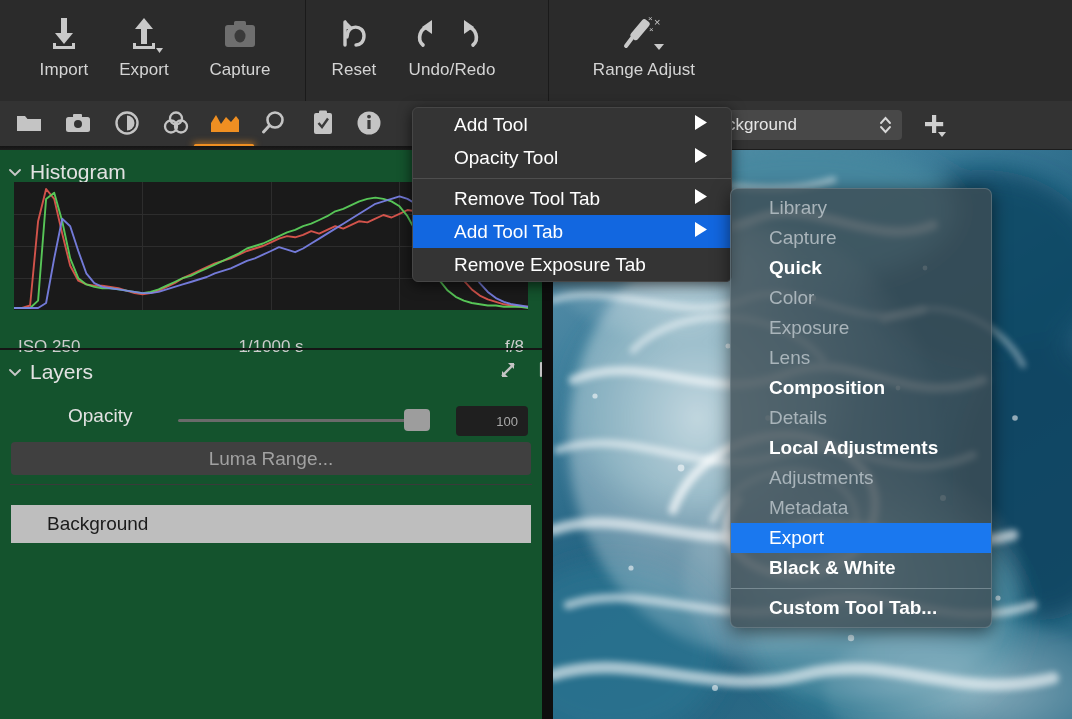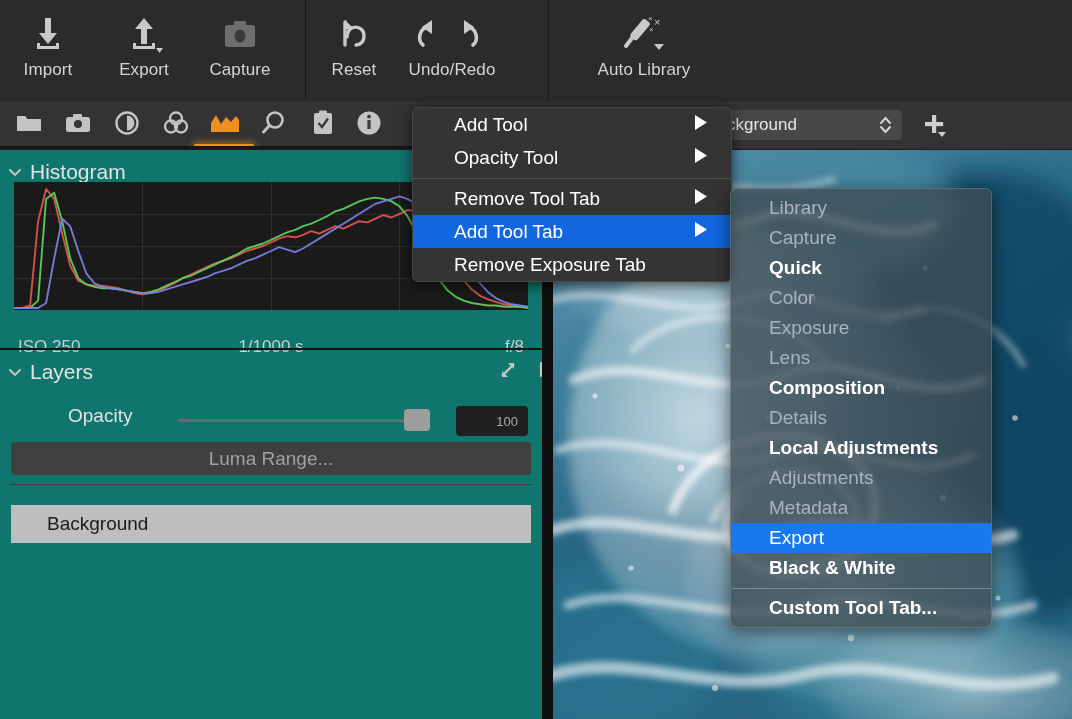--- a/index.html
+++ b/index.html
@@ -27,21 +27,21 @@
       background:linear-gradient(#141414,#1d1d1d);}
 
   
   .toprow{position:absolute;left:542px;top:101px;width:530px;height:48px;background:#333333;}
   .layersel{position:absolute;left:174px;top:9px;width:186px;height:30px;
       background:#484848;border-radius:4px;display:flex;align-items:center;}
   .layersel span{color:#e6e6e6;font-size:17px;padding-left:11px;}
   .stepper{position:absolute;right:10px;top:4px;width:13px;height:22px;}
 
   
-  .leftpanel{position:absolute;left:0;top:150px;width:542px;height:569px;background:#0f766e;}
+  .leftpanel{position:absolute;left:0;top:150px;width:542px;height:569px;background:#14532d;}
   .panel-hd{position:relative;height:44px;display:flex;align-items:center;}
   .chev{width:30px;display:flex;justify-content:center;align-items:center;}
   .panel-title{color:#e2e2e2;font-size:21px;}
   .hd-tools{position:absolute;right:14px;top:0;height:44px;display:flex;
       align-items:center;gap:18px;}
 
   
   .histo{position:absolute;left:14px;top:32px;width:514px;height:128px;background:#1a1a1a;}
   .histo svg{display:block;}
   .exif{position:absolute;left:14px;top:163px;width:514px;height:30px;
@@ -98,21 +98,21 @@
   .si.sel{background:#1a78ef;font-weight:normal;color:#fff;}
   .sdiv{height:1px;background:rgba(175,190,198,.45);margin:5px 0 4px 0;}
 </style>
 </head>
 <body>
 
 <div id="app">
 
   <div class="toolbar">
 
-    <div class="tb-item" style="left:0px;">
+    <div class="tb-item" style="left:16px;">
       <div class="tb-ico">
         <svg width="44" height="44" viewBox="0 0 44 44">
           <rect x="19" y="6" width="6" height="18" fill="#c9c9c9"></rect>
           <polygon points="13,21 31,21 22,32" fill="#c9c9c9"></polygon>
           <rect x="11" y="31" width="3" height="6" fill="#c9c9c9"></rect>
           <rect x="11" y="34" width="22" height="3" fill="#c9c9c9"></rect>
           <rect x="30" y="31" width="3" height="6" fill="#c9c9c9"></rect>
         </svg>
       </div>
       <div class="tb-lbl">Import</div>
@@ -174,21 +174,21 @@
       <div class="tb-ico">
         <svg width="80" height="44" viewBox="0 0 80 44">
           <rect x="32" y="6" width="9" height="23" rx="3" fill="#c9c9c9" transform="rotate(40 36 17)"></rect>
           <path d="M28 26 L22 34" stroke="#c9c9c9" stroke-width="4" stroke-linecap="round"></path>
           <text x="50" y="14" fill="#c9c9c9" font-size="11" font-family="Liberation Sans, sans-serif">×</text>
           <text x="44" y="9" fill="#c9c9c9" font-size="8" font-family="Liberation Sans, sans-serif">×</text>
           <text x="45" y="20" fill="#c9c9c9" font-size="8" font-family="Liberation Sans, sans-serif">×</text>
           <polygon points="50,32 60,32 55,38" fill="#c9c9c9"></polygon>
         </svg>
       </div>
-      <div class="tb-lbl">Auto Library</div>
+      <div class="tb-lbl">Range Adjust</div>
     </div>
   </div>
 
   <div class="tabstrip">
     <div class="tabicon" style="left:12px;">
       <span>
         <svg width="28" height="24" viewBox="0 0 28 24">
           <path d="M2 5 h8 l2.5 3 H26 v12 H2 Z" fill="#c4c4c4"></path>
         </svg></span>
     </div>

